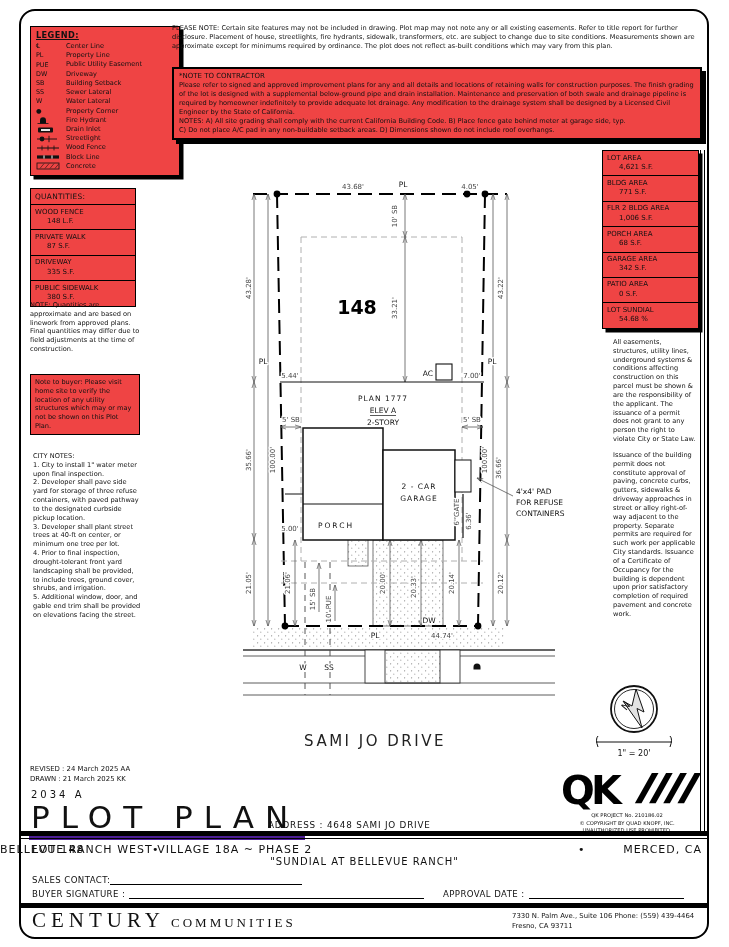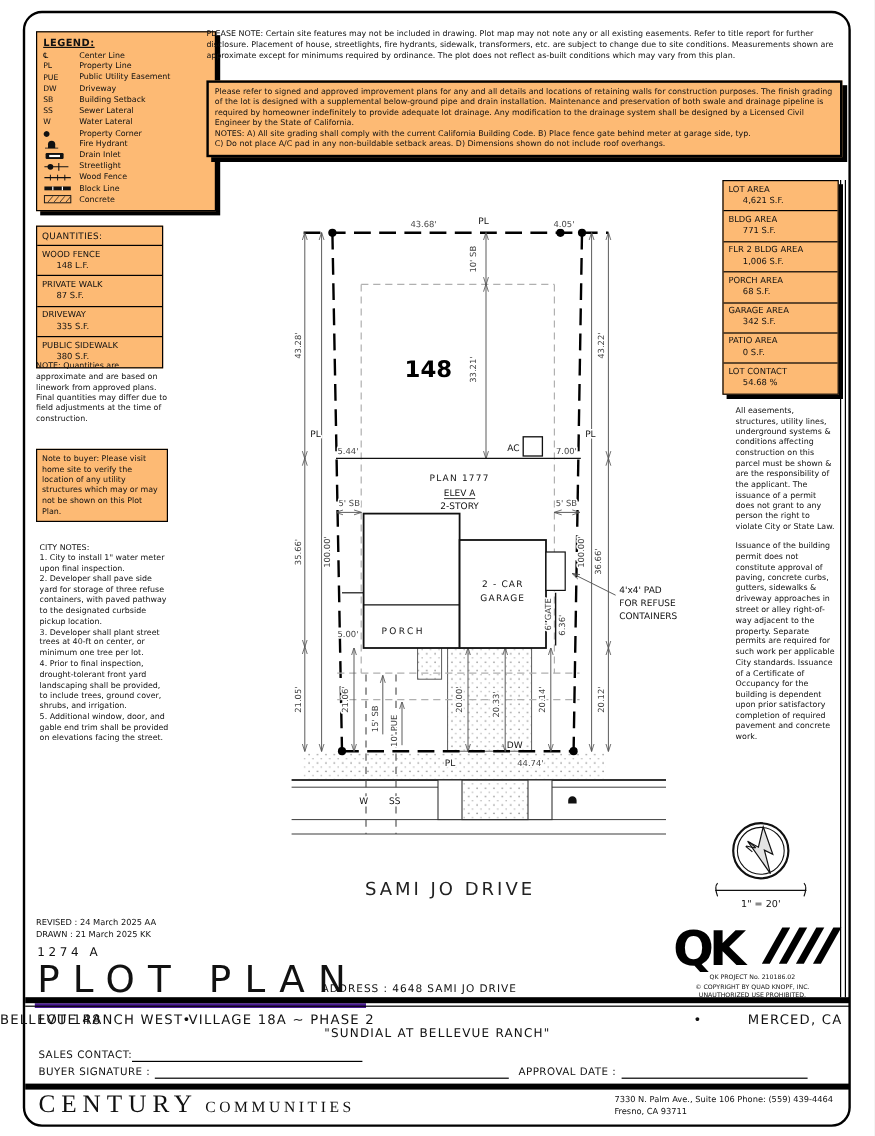--- a/index.html
+++ b/index.html
@@ -1,21 +1,21 @@
 <!DOCTYPE html>
 <html><head>
 <meta charset="utf-8">
 <style>
   html,body{margin:0;padding:0;background:#dedede}
   .sheet{position:relative;width:729px;height:947px;background:#fff;font-family:"DejaVu Sans",sans-serif;color:#111;overflow:hidden}
   .abs{position:absolute}
   .border{position:absolute;left:19px;top:9px;width:686px;height:926px;border:2.2px solid #000;border-radius:16px}
   .t{font-size:6.6px;line-height:1.34}
   .pre{white-space:pre-line}
-  .box{border:1.6px solid #000;background:#fdba74}
+  .box{border:1.6px solid #000;background:#ef4444}
   .shadow{box-shadow:3.5px 3.5px 0 #000}
   
   .legend{left:30px;top:26px;width:138px;padding:3px 5px 4px}
   .legend .ttl{font-size:8.2px;font-weight:bold;text-decoration:underline;letter-spacing:.4px;margin-bottom:2px}
   .lrow{display:grid;grid-template-columns:30px 1fr;align-items:center;font-size:6.6px;line-height:1.4;min-height:9px}
   .lsym{font-size:6.4px}
   .lsym svg{display:block}
   
   .qttl{font-size:7.4px;padding:3px 4px;letter-spacing:.3px}
   .qcell{border-top:1.4px solid #000;padding:2.5px 4px 3px;font-size:7px;line-height:1.35}
@@ -128,20 +128,21 @@
             <path d="M4 6.4 L8 1.6 M9 6.4 L13 1.6 M14 6.4 L18 1.6 M19 6.4 L22.5 2.2" stroke="#111" stroke-width="0.6"></path>
           </svg>
         </span>
         <span>Concrete</span>
       </div>
   </div>
 
   <div class="abs t" style="left:172px;top:24px;width:528px">PLEASE NOTE:  Certain site features may not be included in drawing. Plot map may not note any or all existing easements. Refer to title report for further disclosure. Placement of house, streetlights, fire hydrants, sidewalk, transformers, etc. are subject to change due to site conditions. Measurements shown are approximate except for minimums required by ordinance. The plot does not reflect as-built conditions which may vary from this plan.</div>
 
   <div class="abs box" style="left:172px;top:67px;width:516px;padding:3px 5px 4px;border-width:2px;box-shadow:4px 4px 0 #000">
+    <div class="t" style="font-size:7px">*NOTE TO CONTRACTOR</div>
     <div class="t">Please refer to signed and approved improvement plans for any and all details and locations of retaining walls for construction purposes. The finish grading of the lot is designed with a supplemental below-ground pipe and drain installation. Maintenance and preservation of both swale and drainage pipeline is required by homeowner indefinitely to provide adequate lot drainage. Any modification to the drainage system shall be designed by a Licensed Civil Engineer by the State of California.</div>
     <div class="t pre">NOTES:  A) All site grading shall comply with the current California Building Code.  B) Place fence gate behind meter at garage side, typ.
 C) Do not place A/C pad in any non-buildable setback areas.  D) Dimensions shown do not include roof overhangs.</div>
   </div>
 
   <div class="abs box shadow" style="left:602px;top:150px;width:95px">
     <div class="qcell" style="border-top:none">
         <div>LOT AREA</div>
         <div class="qval">4,621 S.F.</div>
       </div>
@@ -159,21 +160,21 @@
       </div>
     <div class="qcell">
         <div>GARAGE AREA</div>
         <div class="qval">342 S.F.</div>
       </div>
     <div class="qcell">
         <div>PATIO AREA</div>
         <div class="qval">0 S.F.</div>
       </div>
     <div class="qcell">
-        <div>LOT CONTACT</div>
+        <div>LOT SUNDIAL</div>
         <div class="qval">54.68 %</div>
       </div>
   </div>
 
   <div class="abs rule-v" style="left:700px;top:150px;height:681px"></div>
 
   <div class="abs t" style="left:613px;top:338px;width:84px">
     <div>All easements, structures, utility lines, underground systems &amp; conditions affecting construction on this parcel must be shown &amp; are the responsibility of the applicant. The issuance of a permit does not grant to any person the right to violate City or State Law.</div>
     <div style="margin-top:7px">Issuance of the building permit does not constitute approval of paving, concrete curbs, gutters, sidewalks &amp; driveway approaches in street or alley right-of-way adjacent to the property. Separate permits are required for such work per applicable City standards. Issuance of a Certificate of Occupancy for the building is dependent upon prior satisfactory completion of required pavement and concrete work.</div>
   </div>
@@ -354,21 +355,21 @@
       <path d="M5 54 q-3 3 0 11" fill="none"></path>
       <path d="M77 54 q3 3 0 11" fill="none"></path>
     </g>
     <text x="41" y="74" text-anchor="middle" font-size="8" fill="#111" style="font-family:&quot;DejaVu Sans&quot;,sans-serif">1" = 20'</text>
   </svg>
 
   <div class="abs" style="left:30px;top:764px;font-size:6.9px;line-height:1.5">
     <div>REVISED :  24 March 2025  AA</div>
     <div>DRAWN :  21 March 2025  KK</div>
   </div>
-  <div class="abs" style="left:31px;top:789px;font-size:10px;letter-spacing:3px">1274   A</div>
+  <div class="abs" style="left:31px;top:789px;font-size:10px;letter-spacing:3px">2034   A</div>
   <div class="abs" style="left:29px;top:799px"><span class="bigtitle">PLOT PLAN</span></div>
   <div class="abs" style="left:268px;top:820px;font-size:8.8px;letter-spacing:.8px">ADDRESS :  4648 SAMI JO DRIVE</div>
 
   <svg class="abs" style="left:561px;top:767px" width="142" height="44" viewBox="0 0 150 46">
     <text x="0" y="39" font-size="42" font-weight="bold" letter-spacing="-4" fill="#000" style="font-family:&quot;DejaVu Sans&quot;,sans-serif">QK</text>
     <g fill="#000">
       <polygon points="78,38 96,6 103,6 85,38"></polygon>
       <polygon points="93,38 111,6 118,6 100,38"></polygon>
       <polygon points="108,38 126,6 133,6 115,38"></polygon>
       <polygon points="123,38 141,6 148,6 130,38"></polygon>
@@ -389,21 +390,21 @@
   <div class="abs" style="left:0;right:0;top:856px;text-align:center;font-size:10px;letter-spacing:1px">"SUNDIAL AT BELLEVUE RANCH"</div>
 
   <div class="abs sigrow" style="left:32px;top:874px">
     <span>SALES CONTACT:</span>
     <span class="sigline" style="width:192px"></span>
   </div>
   <div class="abs sigrow" style="left:32px;top:888px">
     <span>BUYER SIGNATURE :</span>
     <span class="sigline" style="width:295px;margin-left:4px"></span>
   </div>
-  <div class="abs sigrow" style="left:432px;top:888px">
+  <div class="abs sigrow" style="left:443px;top:888px">
     <span>APPROVAL DATE :</span>
     <span class="sigline" style="width:155px;margin-left:4px"></span>
   </div>
 
   <div class="abs band" style="left:21px;top:903px;width:687px;height:4.5px"></div>
   <div class="abs" style="left:32px;top:908px;display:flex;align-items:baseline;gap:6px">
     <span class="serif" style="font-size:21px;letter-spacing:5px">CENTURY</span>
     <span class="serif" style="font-size:13px;letter-spacing:3px">COMMUNITIES</span>
   </div>
   <div class="abs" style="right:27px;top:911px;font-size:6.9px;line-height:1.5;text-align:left;width:190px">

